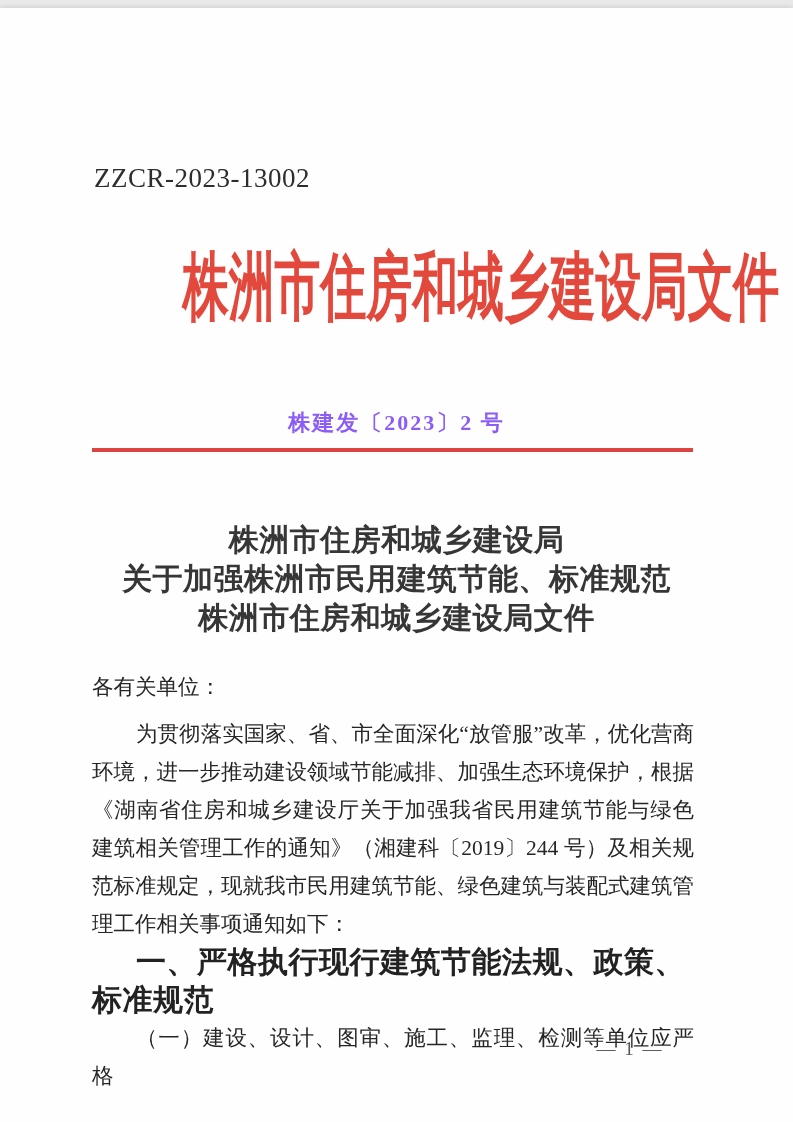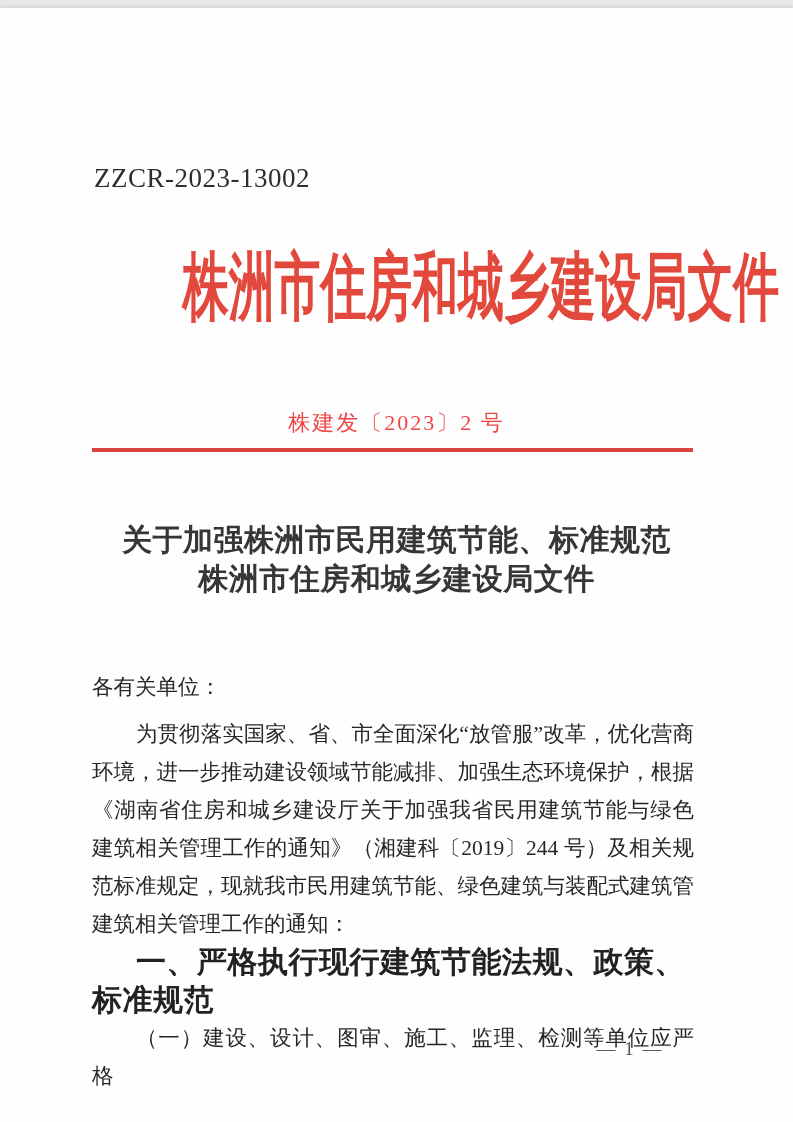--- a/index.html
+++ b/index.html
@@ -45,22 +45,23 @@
     white-space: nowrap;
   }
   .doc-number {
     position: absolute;
     left: 0;
     top: 400px;
     width: 793px;
     text-align: center;
     font-size: 22px;
     line-height: 30px;
-    color: #ef4444;
+    color: #8b5cf6;
     letter-spacing: 2px;
+    font-weight: bold;
   }
   .red-line {
     position: absolute;
     left: 92px;
     top: 440px;
     width: 601px;
     height: 4px;
     background: #db4440;
   }
   .notice-title {
@@ -118,31 +119,32 @@
 
   <div class="banner">
     <span class="banner-text">株洲市住房和城乡建设局文件</span>
   </div>
 
   <div class="doc-number">株建发〔2023〕2 号</div>
 
   <div class="red-line"></div>
 
   <div class="notice-title">
+    <div>株洲市住房和城乡建设局</div>
     <div>关于加强株洲市民用建筑节能、标准规范</div>
     <div>株洲市住房和城乡建设局文件</div>
   </div>
 
   <div class="body-block">
     <div class="line">各有关单位：</div>
     <div class="line indent jfull gap-top">为贯彻落实国家、省、市全面深化“放管服”改革，优化营商</div>
     <div class="line jfull">环境，进一步推动建设领域节能减排、加强生态环境保护，根据</div>
     <div class="line jfull">《湖南省住房和城乡建设厅关于加强我省民用建筑节能与绿色</div>
     <div class="line jfull">建筑相关管理工作的通知》（湘建科〔2019〕244 号）及相关规</div>
     <div class="line jfull">范标准规定，现就我市民用建筑节能、绿色建筑与装配式建筑管</div>
-    <div class="line">建筑相关管理工作的通知：</div>
+    <div class="line">理工作相关事项通知如下：</div>
     <div class="line indent heading-b">一、严格执行现行建筑节能法规、政策、标准规范</div>
     <div class="line indent jfull">（一）建设、设计、图审、施工、监理、检测等单位应严格</div>
   </div>
 
   <div class="page-number">— 1 —</div>
 
 </div>
 
 </body></html>

